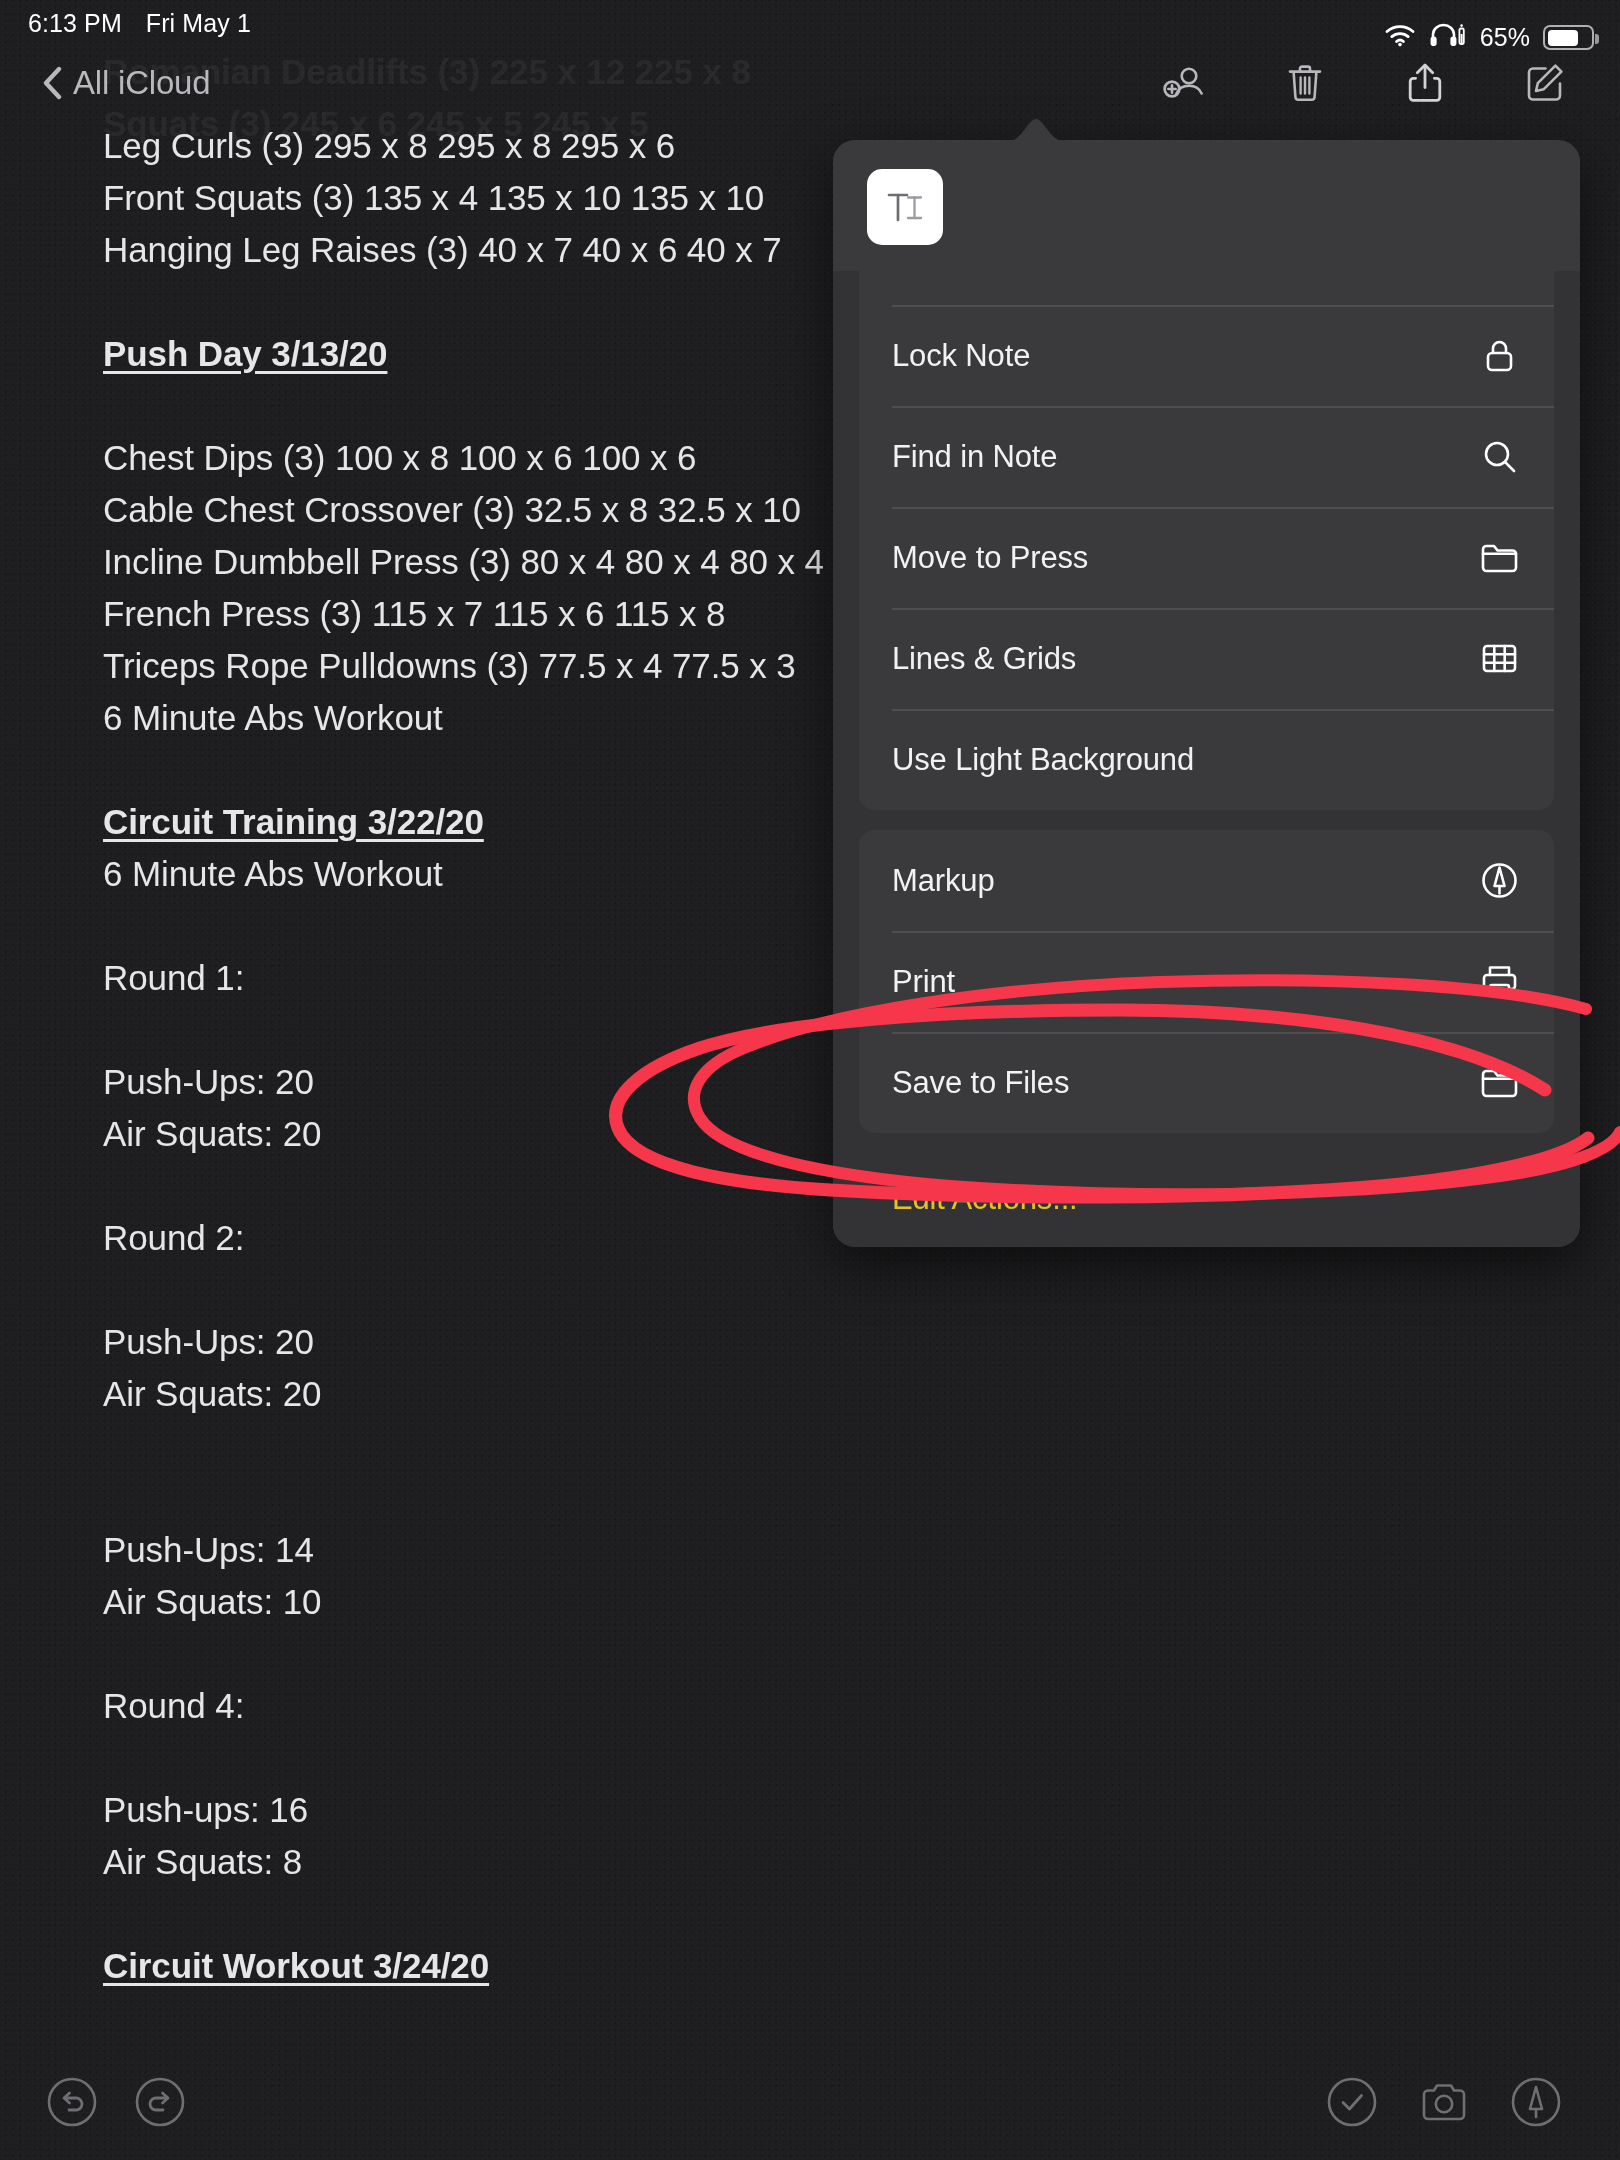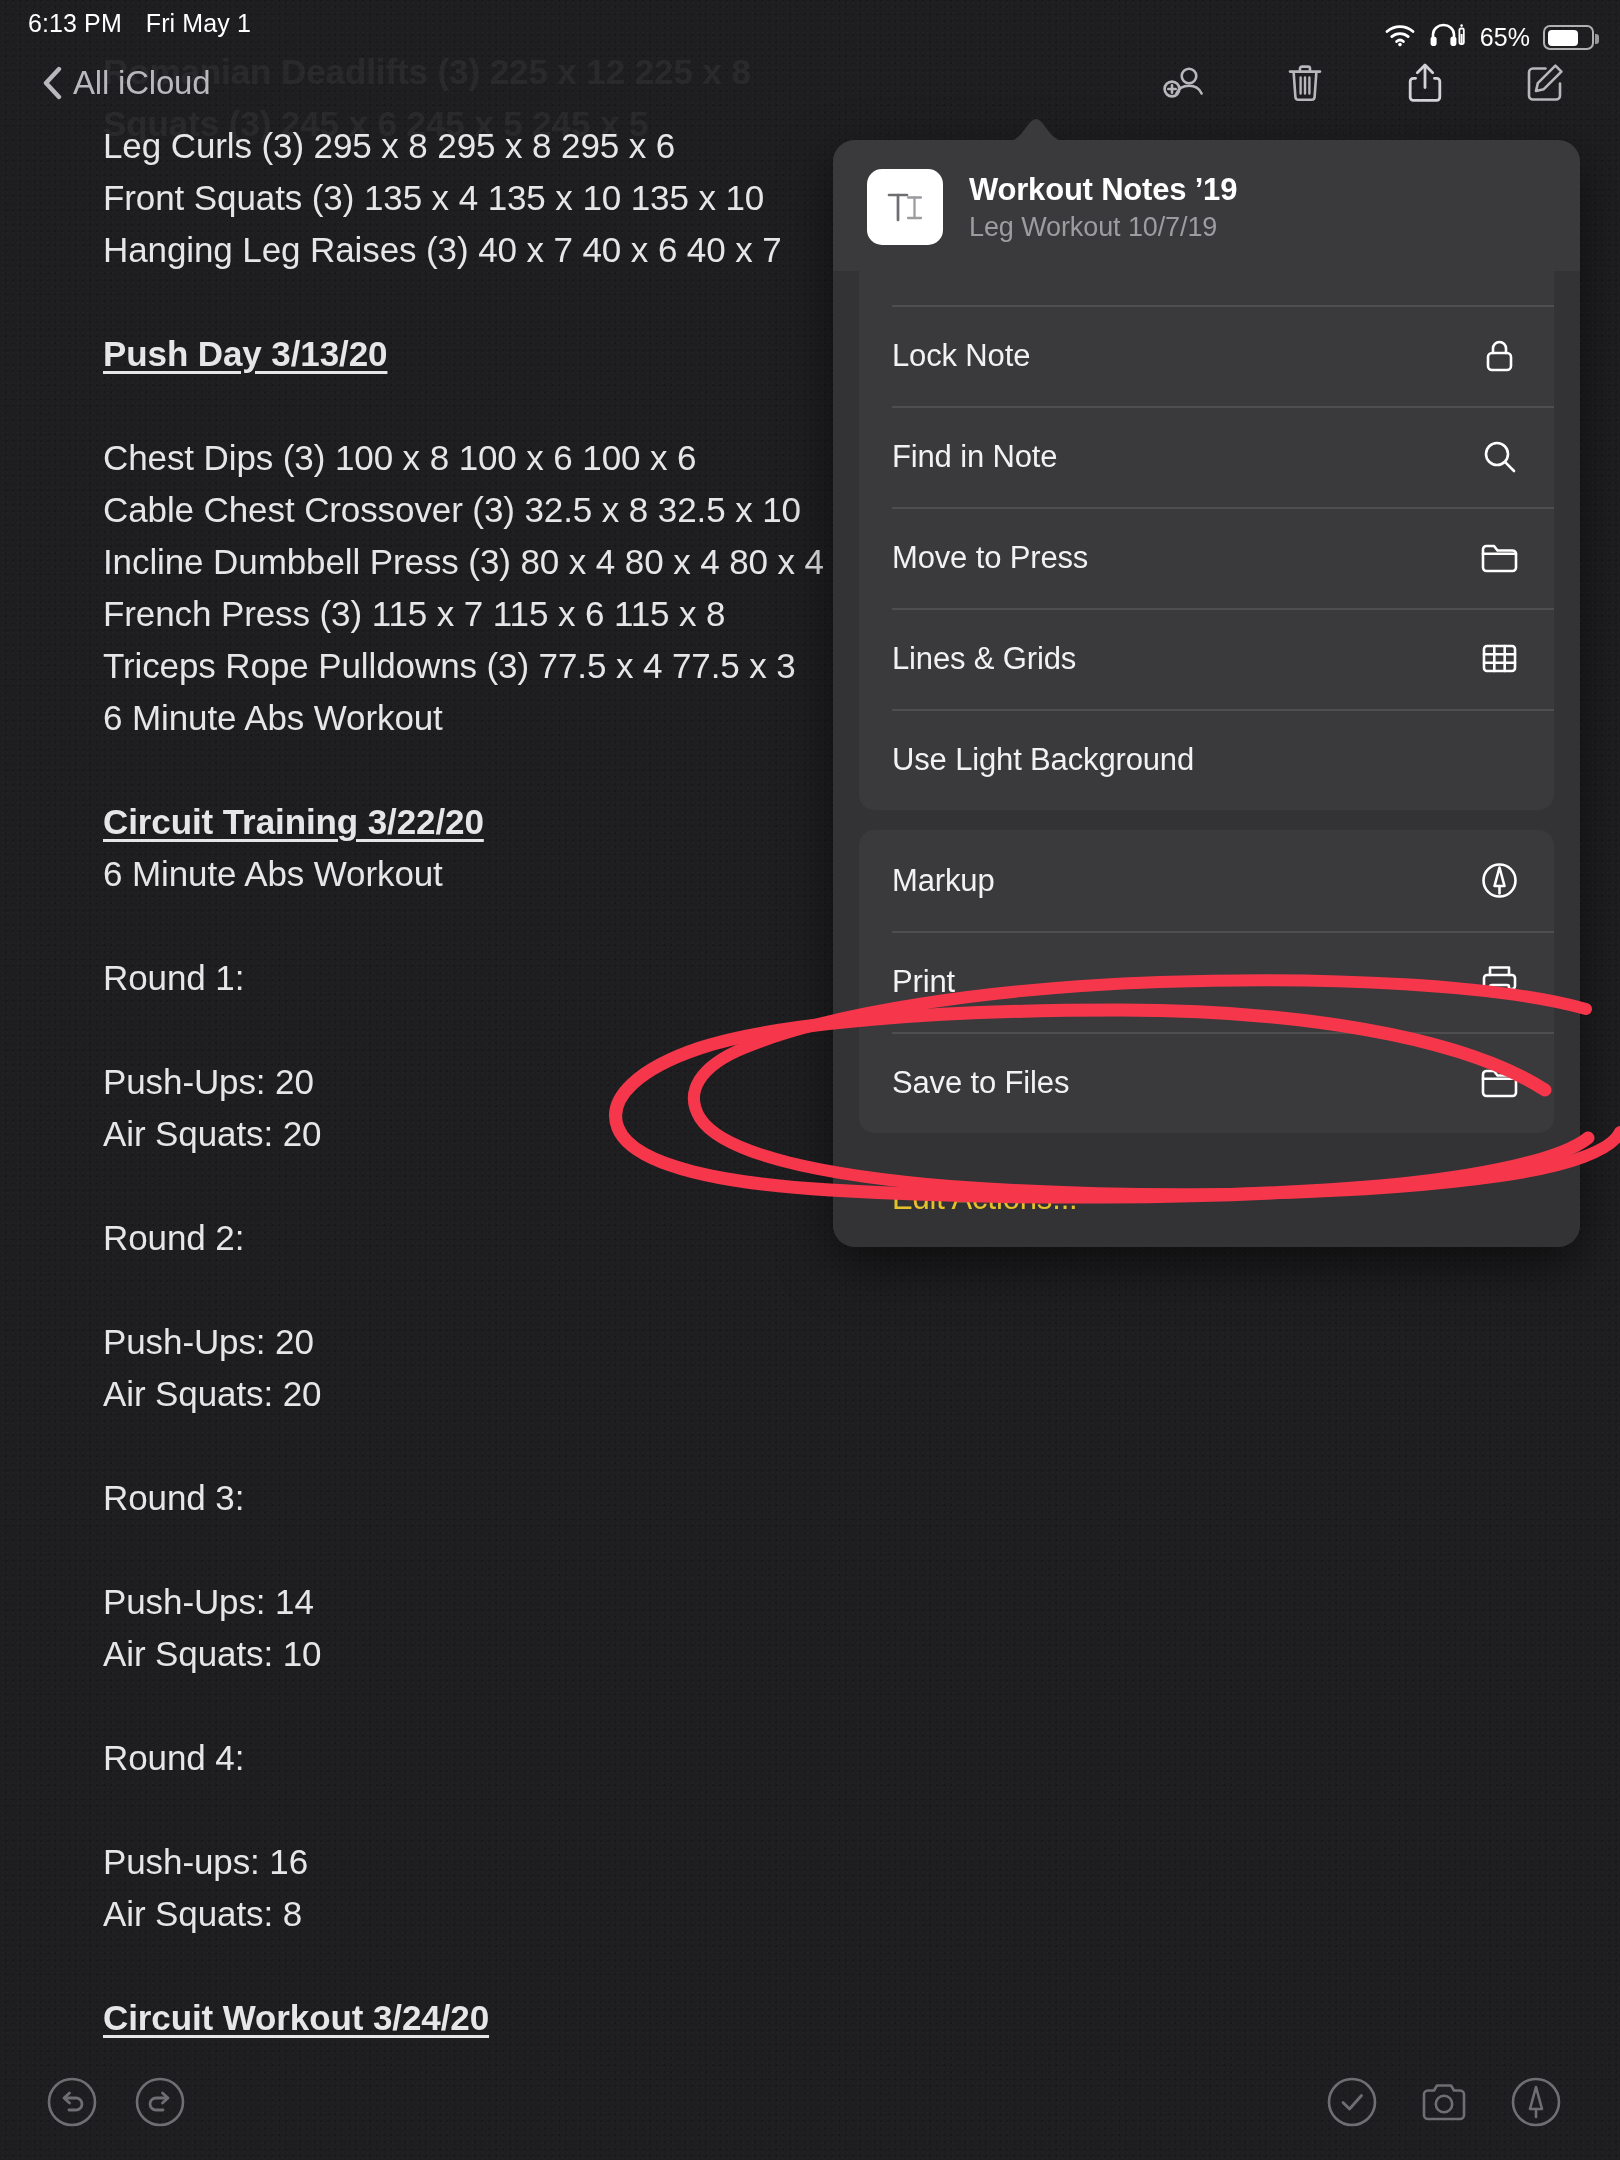--- a/index.html
+++ b/index.html
@@ -370,21 +370,20 @@
       <div class="line">Round 1:</div>
       <div class="line blank">&nbsp;</div>
       <div class="line">Push-Ups: 20</div>
       <div class="line">Air Squats: 20</div>
       <div class="line blank">&nbsp;</div>
       <div class="line">Round 2:</div>
       <div class="line blank">&nbsp;</div>
       <div class="line">Push-Ups: 20</div>
       <div class="line">Air Squats: 20</div>
       <div class="line blank">&nbsp;</div>
-      <div class="line">Round 3:</div>
       <div class="line blank">&nbsp;</div>
       <div class="line">Push-Ups: 14</div>
       <div class="line">Air Squats: 10</div>
       <div class="line blank">&nbsp;</div>
       <div class="line">Round 4:</div>
       <div class="line blank">&nbsp;</div>
       <div class="line">Push-ups: 16</div>
       <div class="line">Air Squats: 8</div>
       <div class="line blank">&nbsp;</div>
       <div class="line heading">Circuit Workout 3/24/20</div>
@@ -400,24 +399,20 @@
 
     <div id="popover-header">
       <div id="note-thumb">
         <svg width="46" height="46" viewBox="0 0 46 46" fill="none">
           <path d="M7 11H25" stroke="#6d6d72" stroke-width="2.7" stroke-linecap="round"></path>
           <path d="M16 11V36" stroke="#6d6d72" stroke-width="2.7" stroke-linecap="round"></path>
           <path d="M26 13.5H39" stroke="#9b9ba0" stroke-width="2.3" stroke-linecap="round"></path>
           <path d="M32.5 13.5V34" stroke="#9b9ba0" stroke-width="2.3" stroke-linecap="round"></path>
           <path d="M26 34H39" stroke="#9b9ba0" stroke-width="2.3" stroke-linecap="round"></path>
         </svg>
-      </div>
-      <div class="hdr-text">
-        <div id="popover-title">Workout Notes ’19</div>
-        <div id="popover-subtitle">Leg Workout 10/7/19</div>
       </div>
     </div>
 
     <div id="popover-scroll">
       <div class="menu-group first clipped-top" id="group-one">
           <div class="menu-item partial"></div>
           <div class="menu-item">
             <span class="mi-label">Lock Note</span>
             <span class="mi-icon"><svg width="43" height="43" viewBox="0 0 43 43">
                 <rect x="10" y="19" width="23" height="17" rx="4" stroke="#ffffff" stroke-width="2.6" stroke-linecap="round" stroke-linejoin="round" fill="none"></rect>

